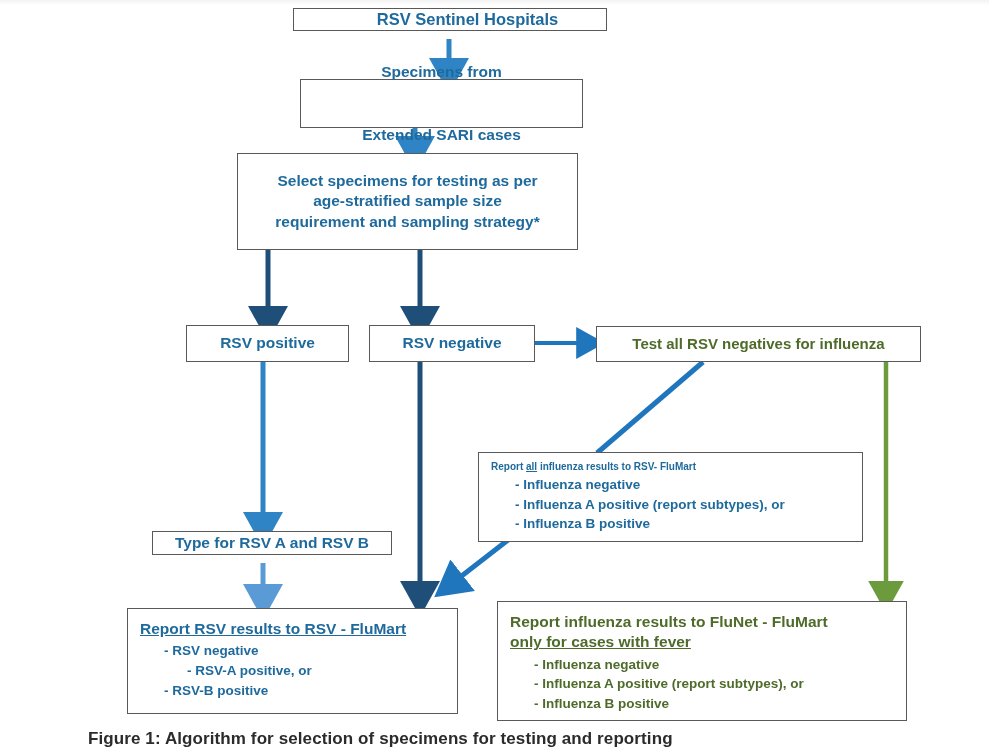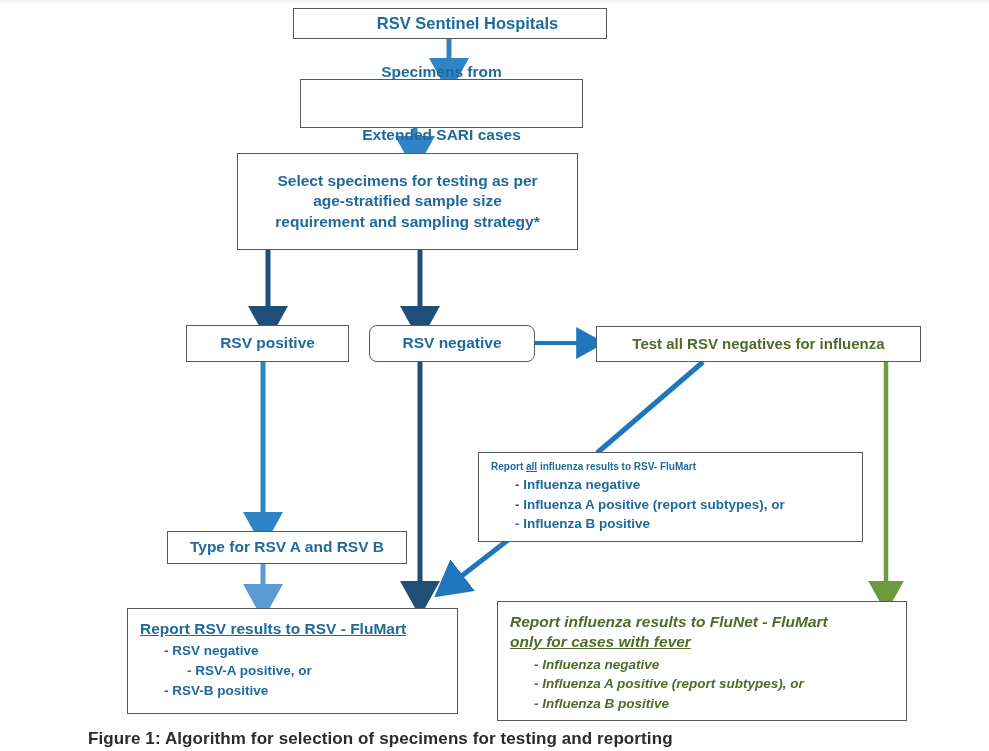--- a/index.html
+++ b/index.html
@@ -117,70 +117,70 @@
 
     <line x1="263" y1="563" x2="263" y2="600" stroke="#5b9bd5" stroke-width="5" marker-end="url(#ah-soft)"></line>
 
     <line x1="703" y1="362" x2="597" y2="453" stroke="#1f76bc" stroke-width="5"></line>
 
     <line x1="508" y1="540" x2="450" y2="585" stroke="#1f76bc" stroke-width="5" marker-end="url(#ah-mid)"></line>
 
     <line x1="886" y1="362" x2="886" y2="595" stroke="#6b9b3c" stroke-width="4.5" marker-end="url(#ah-green)"></line>
   </svg>
 
-  <div class="node" style="left:293px; top:8px; width:314px; height:31px;padding-left:35px;">
+  <div class="node" style="left:293px; top:8px; width:314px; height:23px;padding-left:35px;">
     <div class="title" style="font-size:16.5px;">RSV Sentinel Hospitals</div>
   </div>
 
   <div class="node" style="left:300px; top:79px; width:283px; height:49px;gap:43px;">
     <div class="title" style="font-size:15.5px;">Specimens from</div>
     <div class="title" style="font-size:15.5px;">Extended SARI cases</div>
   </div>
 
   <div class="node" style="left:237px; top:153px; width:341px; height:97px;">
     <div class="title" style="font-size:15.5px;">Select specimens for testing as per</div>
     <div class="title" style="font-size:15.5px;">age-stratified sample size</div>
     <div class="title" style="font-size:15.5px;">requirement and sampling strategy*</div>
   </div>
 
   <div class="node" style="left:186px; top:325px; width:163px; height:37px;">
     <div class="title" style="font-size:15.5px;">RSV positive</div>
   </div>
 
-  <div class="node" style="left:369px; top:325px; width:166px; height:37px;border-radius:8px;">
+  <div class="node" style="left:369px; top:325px; width:166px; height:37px;">
     <div class="title" style="font-size:15.5px;">RSV negative</div>
   </div>
 
   <div class="node green" style="left:596px; top:326px; width:325px; height:36px;">
     <div class="title" style="font-size:15px;">Test all RSV negatives for influenza</div>
   </div>
 
   <div class="node leftalign" style="left:478px; top:452px; width:385px; height:90px; justify-content:flex-start; padding-top:7px;">
     <div class="title" style="font-size:10px;"><span>Report </span><span class="u">all</span><span> influenza results to RSV- FluMart</span></div>
     <div class="bullets">
       <div class="bullet" style="font-size:13.5px;">- Influenza negative</div>
       <div class="bullet" style="font-size:13.5px;">- Influenza A positive (report subtypes), or</div>
       <div class="bullet" style="font-size:13.5px;">- Influenza B positive</div>
     </div>
   </div>
 
-  <div class="node" style="left:167px; top:531px; width:240px; height:33px;">
+  <div class="node" style="left:152px; top:531px; width:240px; height:24px;">
     <div class="title" style="font-size:15.5px;">Type for RSV A and RSV B</div>
   </div>
 
   <div class="node leftalign" style="left:127px; top:608px; width:331px; height:106px; justify-content:flex-start; padding-top:10px;">
     <div class="title" style="font-size:15.5px;text-decoration:underline;">Report RSV results to RSV - FluMart</div>
     <div class="bullets">
       <div class="bullet" style="font-size:13.5px;">- RSV negative</div>
       <div class="bullet" style="font-size:13.5px;margin-left:23px;">- RSV-A positive, or</div>
       <div class="bullet" style="font-size:13.5px;">- RSV-B positive</div>
     </div>
   </div>
 
-  <div class="node green leftalign" style="left:497px; top:601px; width:410px; height:120px; justify-content:flex-start; padding-top:10px;font-style:italic;">
+  <div class="node green leftalign" style="left:497px; top:601px; width:410px; height:120px; justify-content:flex-start; padding-top:10px;">
     <div class="title" style="font-size:15.5px;">Report influenza results to FluNet - FluMart</div>
     <div class="title u" style="font-size:15.5px;">only for cases with fever</div>
     <div class="bullets">
       <div class="bullet" style="font-size:13.5px;">- Influenza negative</div>
       <div class="bullet" style="font-size:13.5px;">- Influenza A positive (report subtypes), or</div>
       <div class="bullet" style="font-size:13.5px;">- Influenza B positive</div>
     </div>
   </div>
 
   <div id="caption">Figure 1: Algorithm for selection of specimens for testing and reporting</div>

